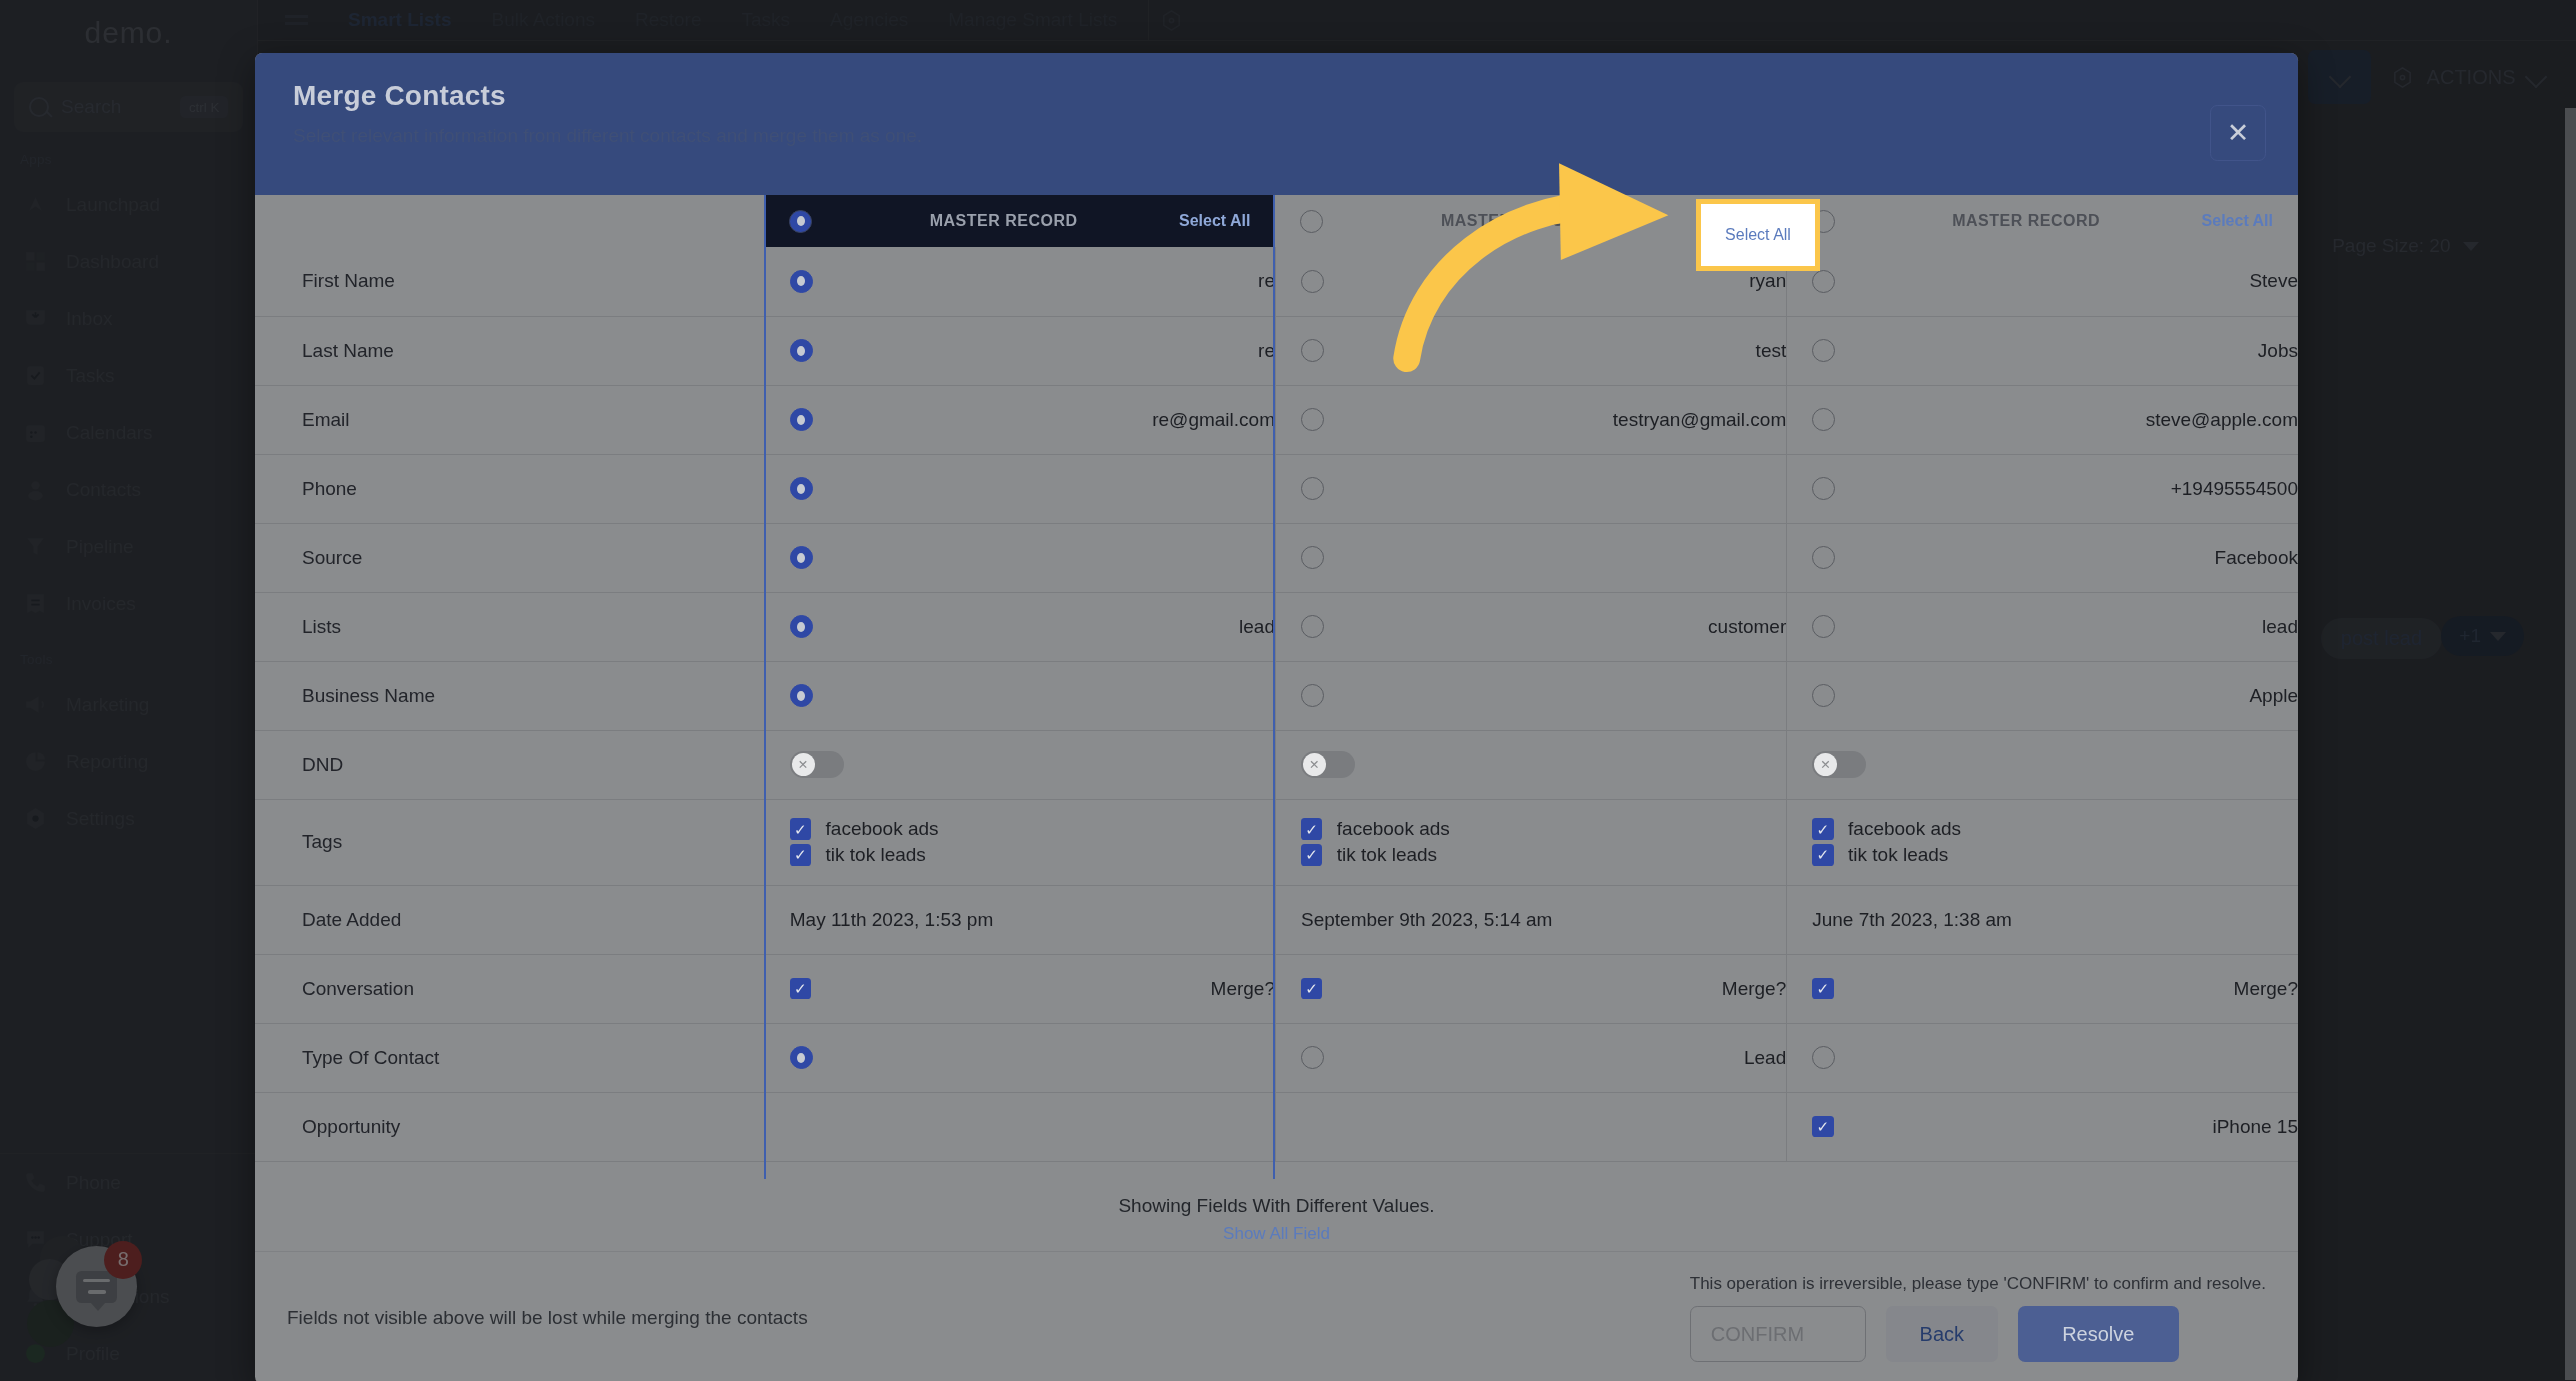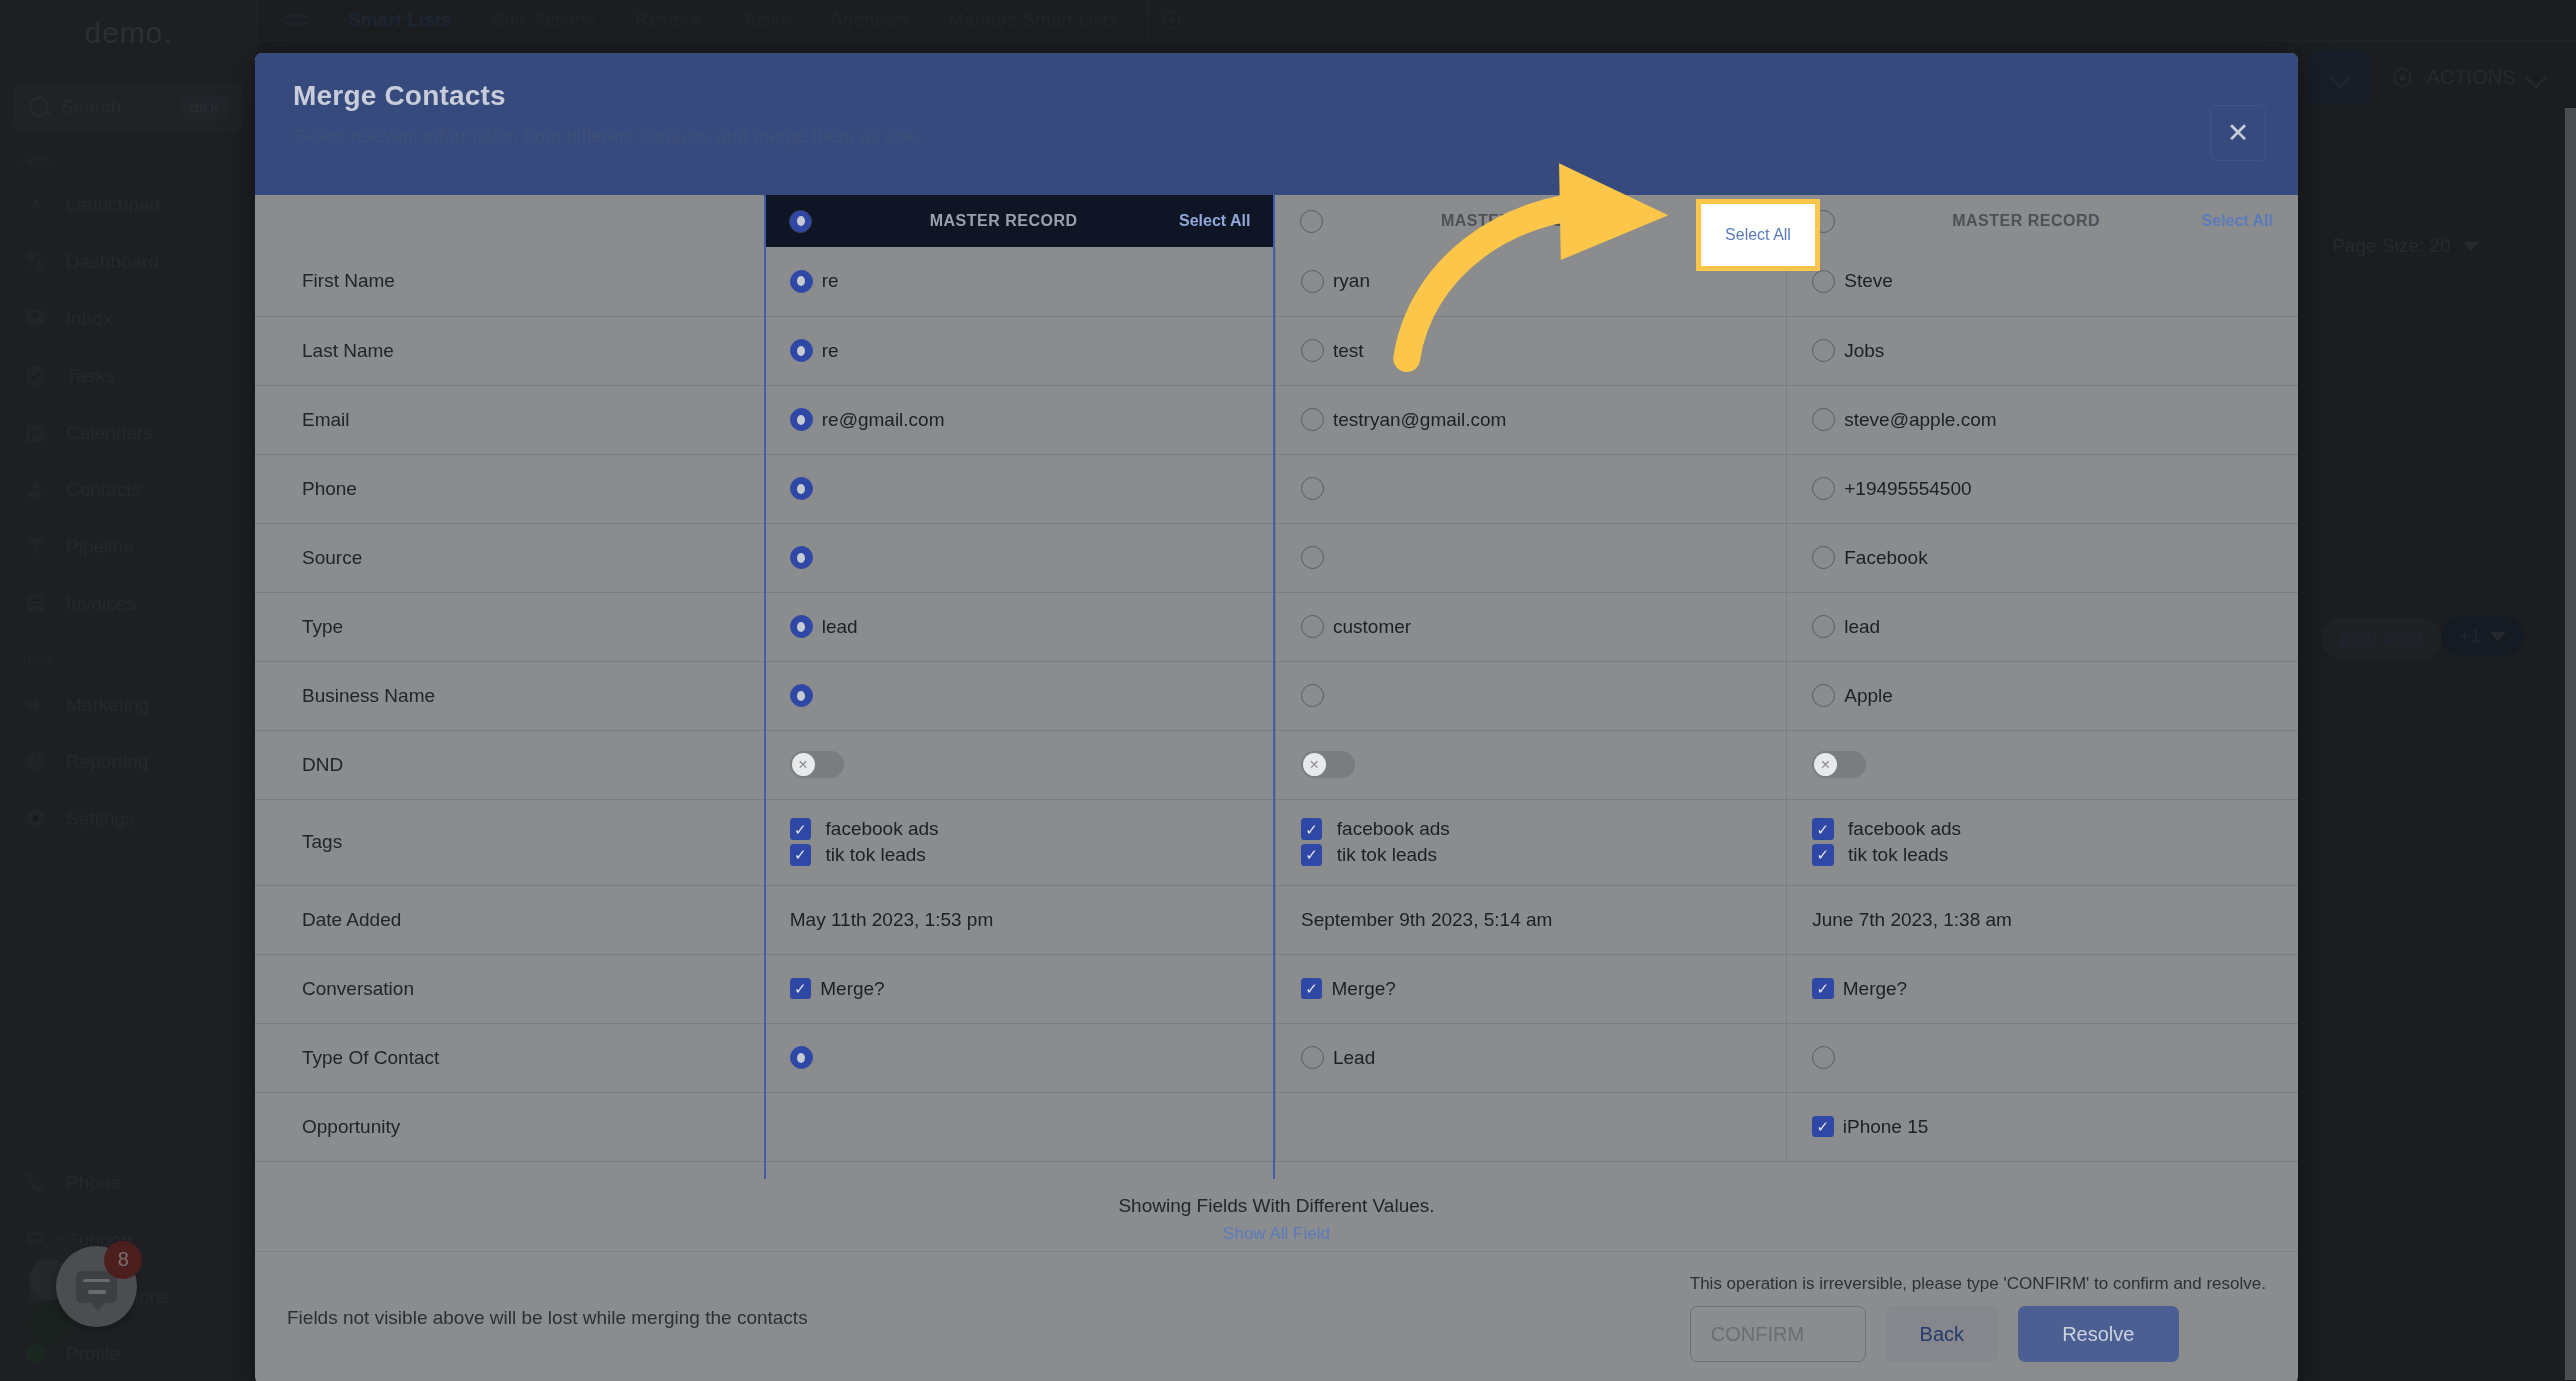--- a/index.html
+++ b/index.html
@@ -143,21 +143,21 @@
 
   td.rowlbl {
     height: 69px; padding-left: 47px; font-size: 19px; color: #22242a;
     border-bottom: 0.9px solid #7b7d80; vertical-align: middle;
   }
   td.cell {
     height: 69px; padding-left: 25px; font-size: 19px; color: #1d1f24;
     border-bottom: 0.9px solid #7b7d80; border-left: 0.9px solid #7b7d80; vertical-align: middle;
   }
   td.cell.tall, td.rowlbl.tall { height: 86px; }
-  .cellflex { display: flex; align-items: center; gap: 9px; }
+  .cellflex { display: flex; align-items: center; gap: 15px; justify-content: space-between; }
   .tagline { display: flex; align-items: center; gap: 14.3px; margin: 3.6px 0; }
   .cbox {
     width: 21.5px; height: 21.5px; border-radius: 3.6px; background: #2f48a5; flex: 0 0 auto;
     display:flex;align-items:center;justify-content:center; color: #e4e7ee; font-size: 15.2px; line-height: 1;
   }
   .toggle {
     width: 54px; height: 27px; border-radius: 14.3px; background: #7a7c7f; position: relative; flex: 0 0 auto;
   }
   .toggle .knob {
     position: absolute; left: 1.8px; top: 1.8px; width: 23px; height: 23px; border-radius: 50%;
@@ -532,21 +532,21 @@
               </div>
             </td>
             <td class="cell">
               <div class="cellflex">
                 <span class="radio"></span>
                 <span>Facebook</span>
               </div>
             </td>
           </tr>
           <tr>
-            <td class="rowlbl">Type</td>
+            <td class="rowlbl">Lists</td>
             <td class="cell">
               <div class="cellflex">
                 <span class="radio on"></span>
                 <span>lead</span>
               </div>
             </td>
             <td class="cell">
               <div class="cellflex">
                 <span class="radio"></span>
                 <span>customer</span>

